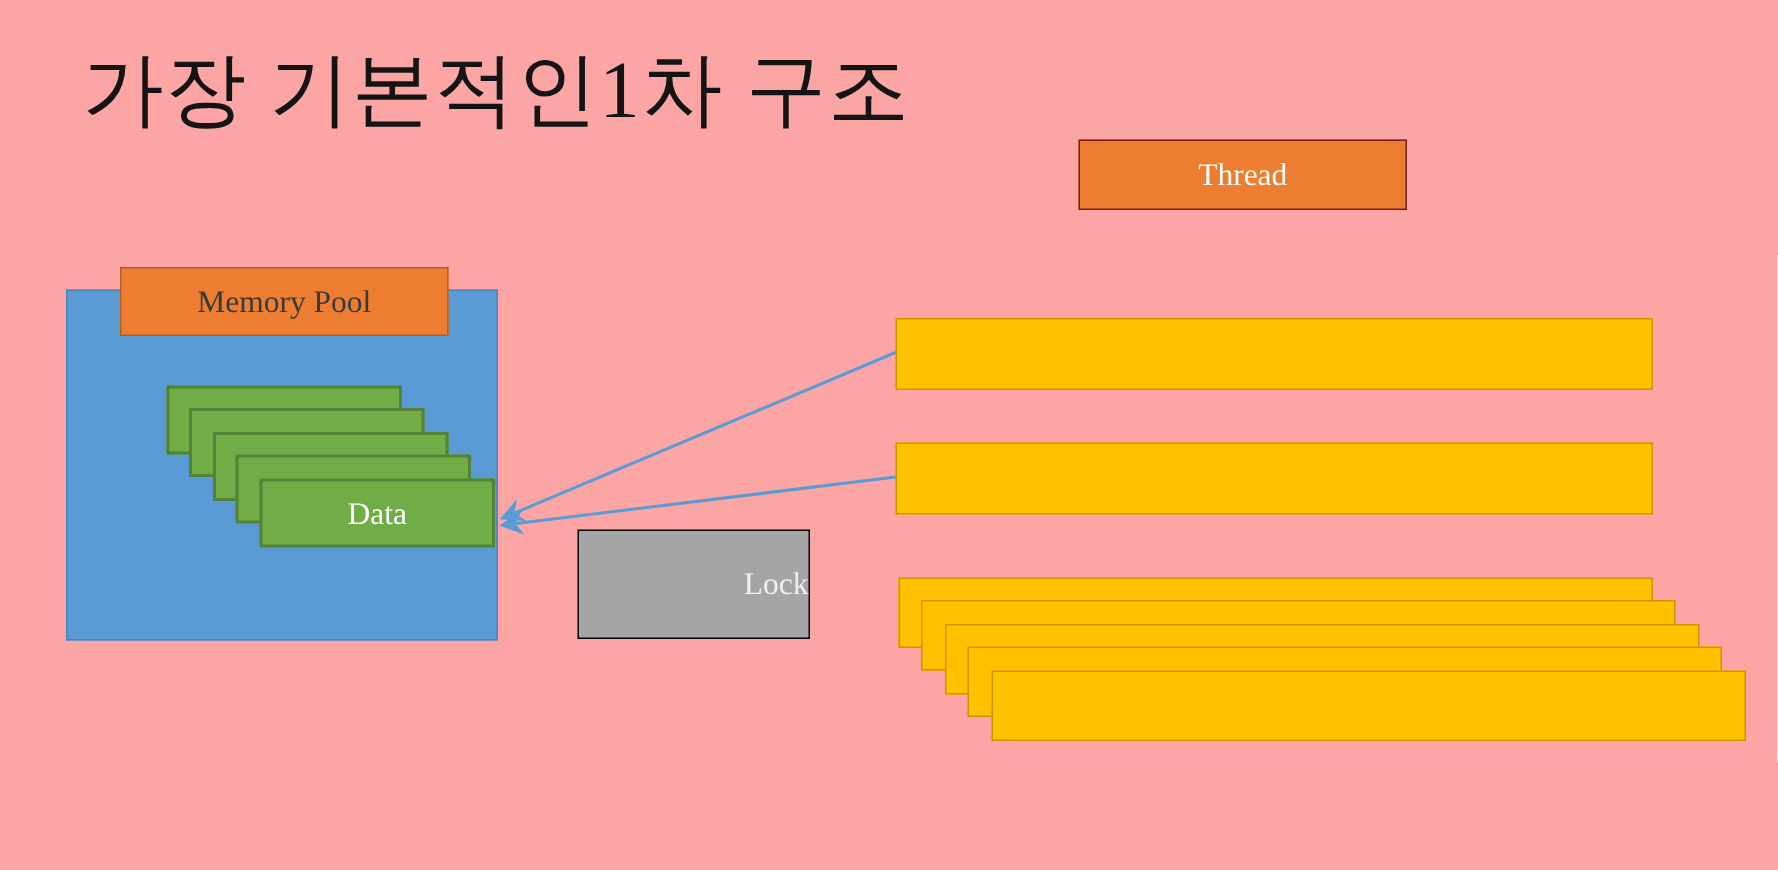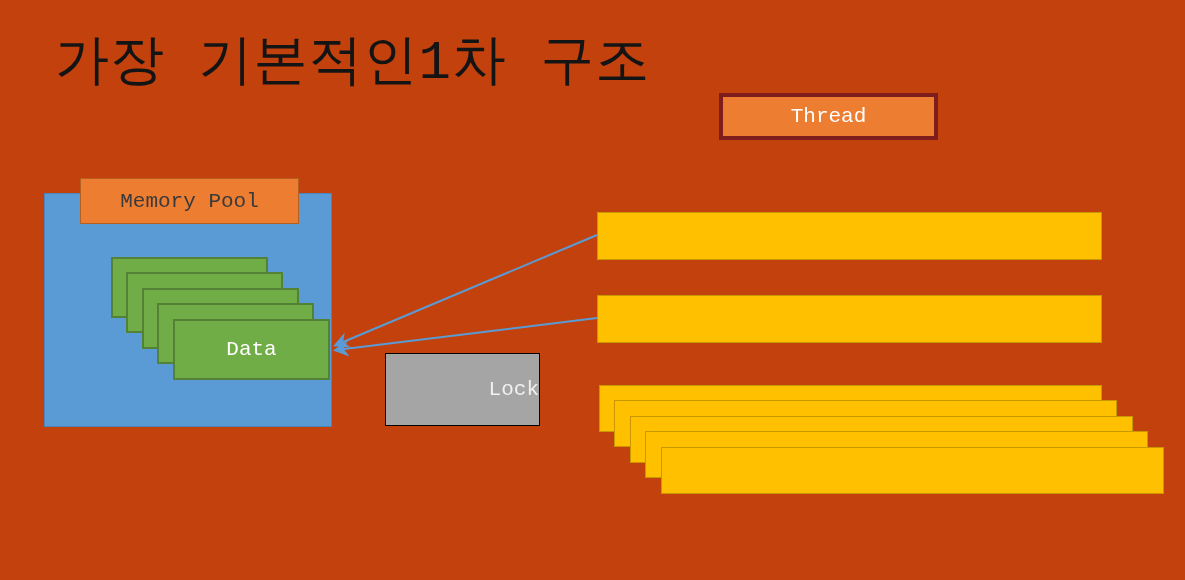--- a/index.html
+++ b/index.html
@@ -1,39 +1,39 @@
 <!DOCTYPE html>
 <html><head>
 <meta charset="utf-8">
 <style>
   html,body { margin:0; padding:0; background:#fff; }
   .slide {
-    position:relative; width:1185px; height:580px; background:#c2410c;
-    overflow:hidden; font-family:Liberation Mono, monospace;
+    position:relative; width:1185px; height:580px; background:#fca5a5;
+    overflow:hidden; font-family:Liberation Serif, serif;
   }
   .slide-title {
     position:absolute; left:55px; top:24px; margin:0;
     font-size:54px; font-weight:400; color:#141414; letter-spacing:1px;
     white-space:nowrap;
   }
   .box {
     position:absolute; display:flex; align-items:center; justify-content:center;
     font-size:21px; box-sizing:border-box;
   }
   
   .thread-box { left:719px; top:93px; width:219px; height:47px;
-    background:#ED7D31; border:4px solid #7f1d1d; color:#ffffff;text-align:center; }
+    background:#ED7D31; border:1px solid #7f1d1d; color:#ffffff;text-align:center; }
   
   .pool-bg { left:44px; top:193px; width:288px; height:234px;
     background:#5B9BD5; border:1px solid #4a84ba; }
   
   .mempool-box { left:80px; top:178px; width:219px; height:46px;
     background:#ED7D31; border:1px solid #b55f20; color:#3a3a3a; }
   
-  .green { width:157px; height:61px; background:#70AD47; border:2px solid #538135; }
+  .green { width:157px; height:46px; background:#70AD47; border:2px solid #538135; }
   .g1 { left:111px; top:257px; }
   .g2 { left:126px; top:272px; }
   .g3 { left:142px; top:288px; }
   .g4 { left:157px; top:303px; }
   .g5 { left:173px; top:319px; color:#ffffff; }
   
   .lock-box { left:385px; top:353px; width:155px; height:73px;
     background:#A5A5A5; border:1px solid #000000; color:#f0f0f0;justify-content:flex-end; }
   
   .gold { background:#FFC000; border:1px solid #c99700; }

